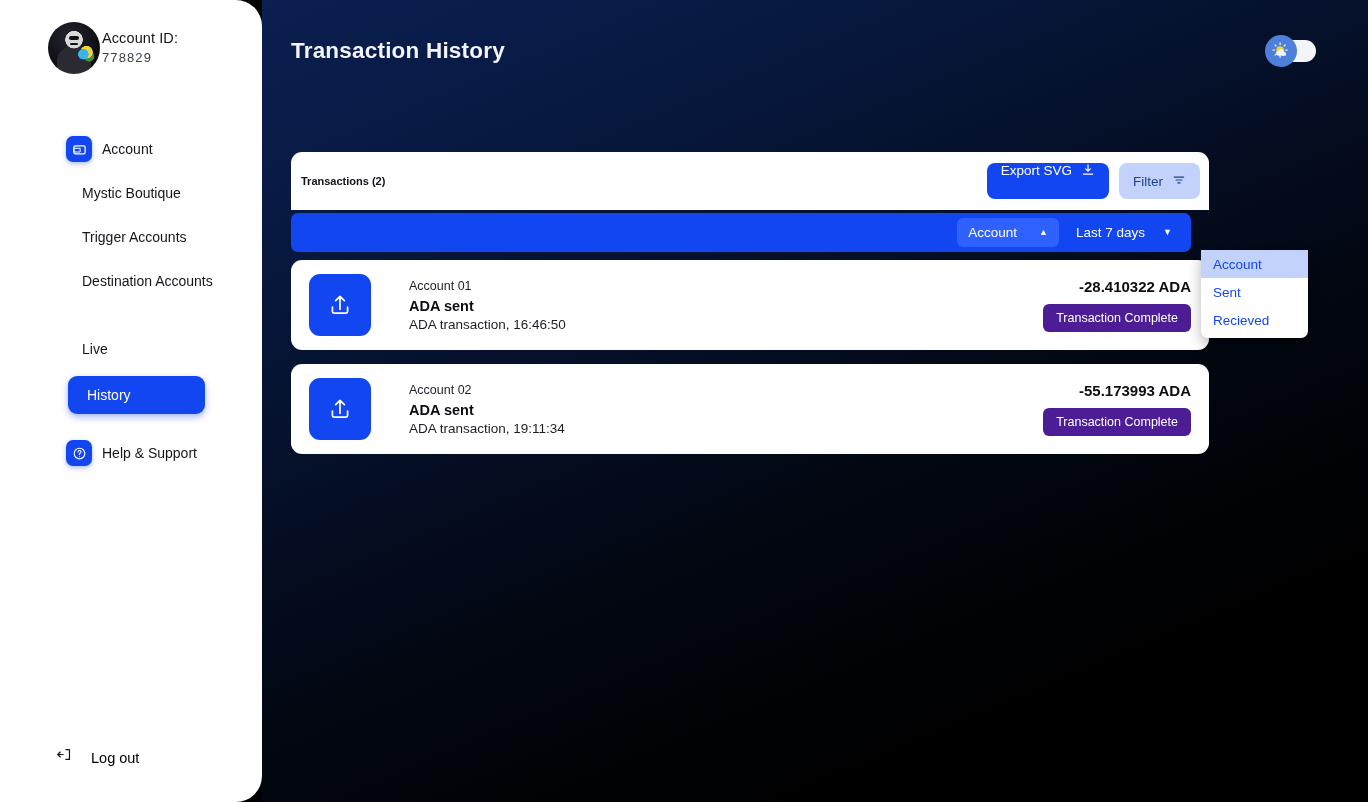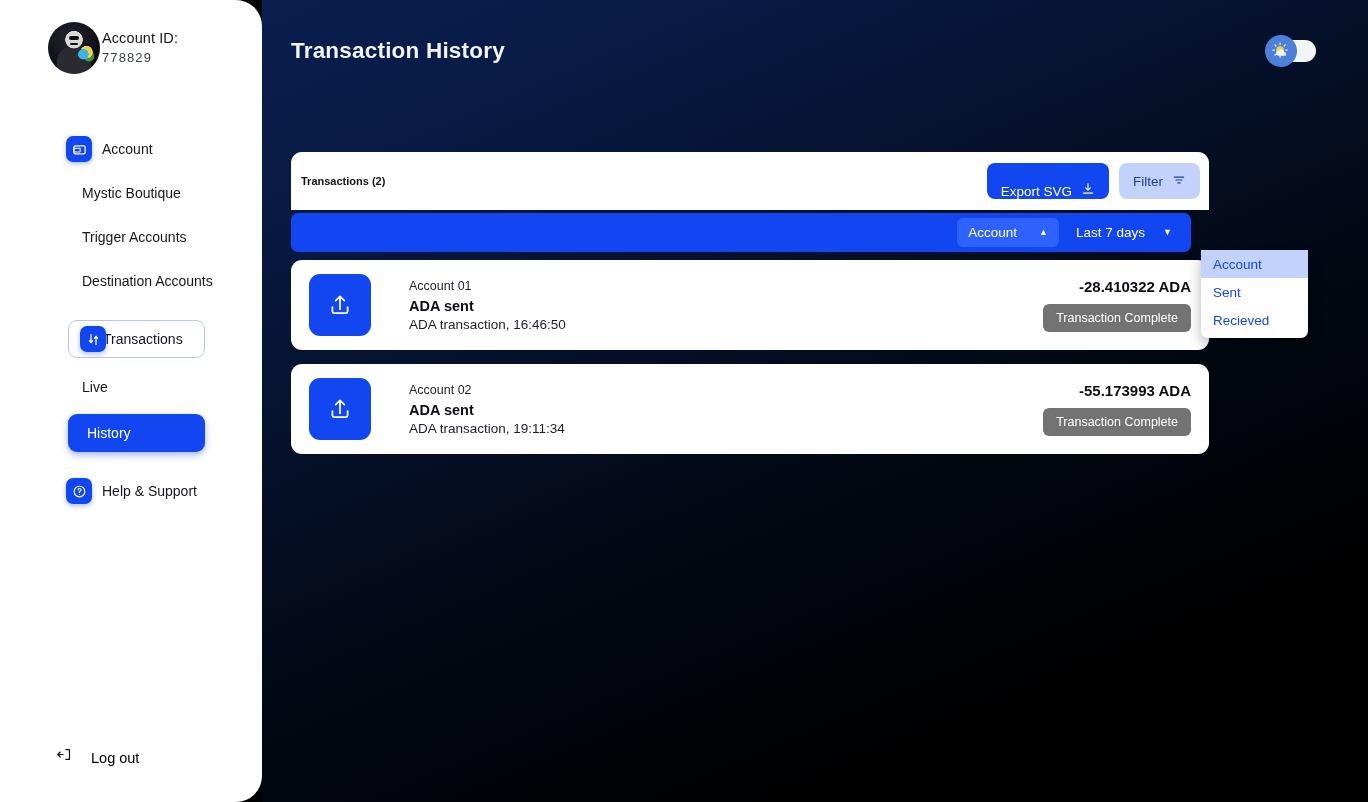--- a/index.html
+++ b/index.html
@@ -229,21 +229,21 @@
   .btn-export {
     height: 36px;
     padding: 0 14px;
     border: none;
     border-radius: 8px;
     background: #1246f0;
     color: #ffffff;
     font-size: 13.5px;
     font-family: inherit;
     display: flex;
-    align-items: flex-end;
+    align-items: flex-start;
     gap: 9px;
     cursor: pointer;
   }
   .btn-filter {
     height: 36px;
     padding: 0 14px;
     border: none;
     border-radius: 8px;
     background: #c3d2fb;
     color: #1e3f8f;
@@ -352,21 +352,21 @@
     flex-direction: column;
     align-items: flex-end;
     gap: 9px;
   }
   .tx-amount {
     font-size: 15px;
     font-weight: bold;
     color: #0c0e14;
   }
   .tx-status {
-    background: #737373;
+    background: #4c1d95;
     color: #ffffff;
     font-size: 12.5px;
     padding: 7px 13px;
     border-radius: 6px;
     cursor: pointer;
   }
 </style>
 </head>
 <body>
 
@@ -407,29 +407,20 @@
       </div>
 
       <div class="nav-gap"></div>
 
       <div class="nav-row plain">
         <span>Destination Accounts</span>
       </div>
 
       <div style="height:20px"></div>
 
-      <div class="nav-boxed">
-        <span class="sq-icon">
-          <svg width="15" height="15" viewBox="0 0 24 24" fill="none" stroke="#ffffff" stroke-width="2" stroke-linecap="round" stroke-linejoin="round">
-            <path d="M8 4v13M8 17l-2.5-3M8 17l2.5-3"></path>
-            <path d="M16 20V7M16 7l-2.5 3M16 7l2.5 3"></path>
-          </svg>
-        </span>
-        <span>Transactions</span>
-      </div>
 
       <div style="height:10px"></div>
 
       <div class="nav-row plain">
         <span>Live</span>
       </div>
 
       <div style="height:8px"></div>
 
       <div class="nav-active">

